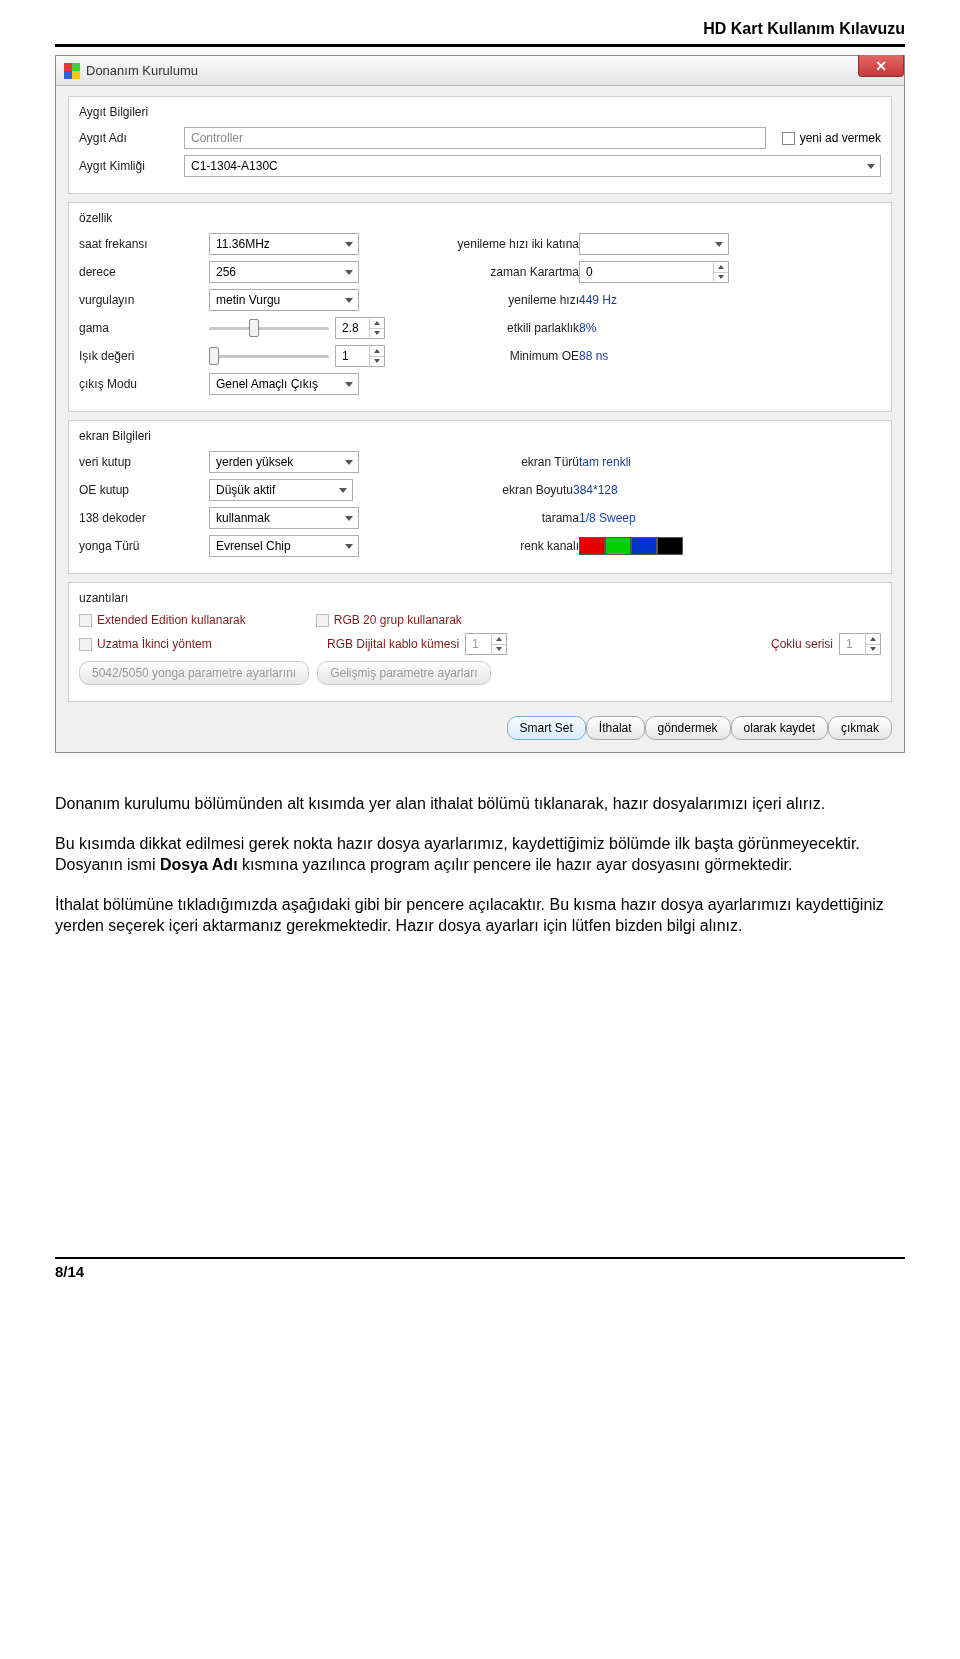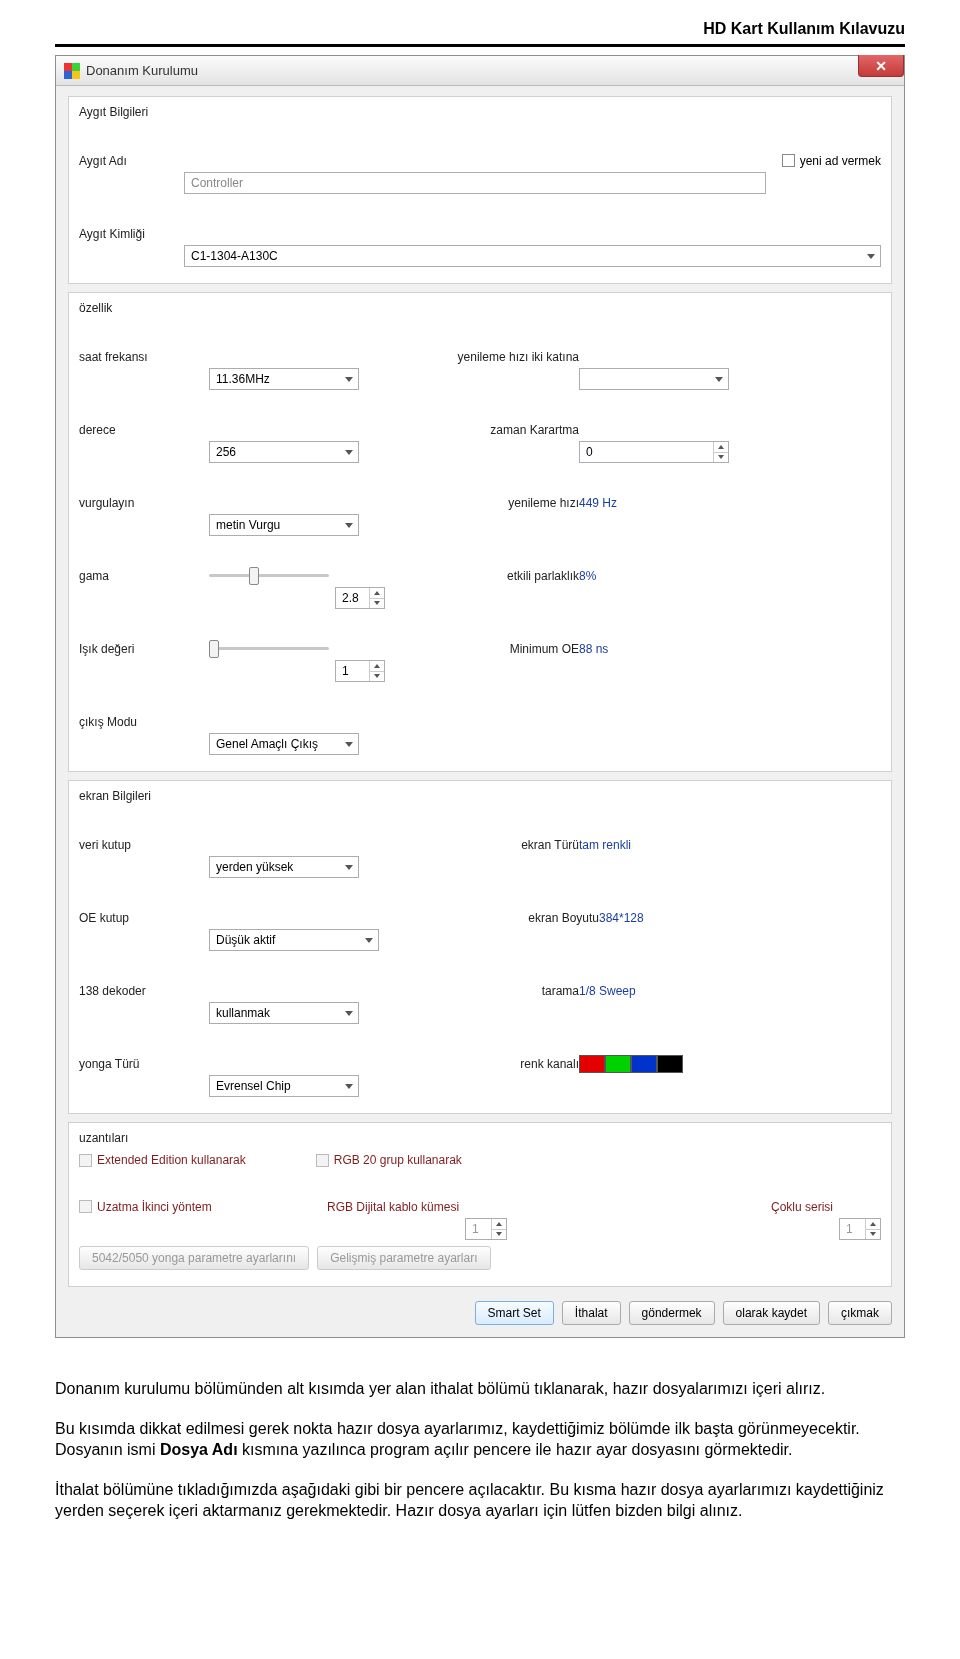--- a/index.html
+++ b/index.html
@@ -21,21 +21,21 @@
   .group { border: 1px solid #d0d0d0; background: #fff; padding: 8px 10px 10px; margin-bottom: 8px; }
   .group-title { font-size: 12px; color: #222; margin-bottom: 8px; }
   .row { display: flex; align-items: center; font-size: 12px; margin-bottom: 6px; }
   .lbl { width: 105px; color: #222; }
   .lbl2 { width: 140px; color: #222; text-align: right; }
   .val-blue { color: #1a3ea0; }
 
   
   .txtbox, .combo, .spin {
     height: 22px; border: 1px solid #abadb3; background: #fff; font-size: 12px;
-    padding: 0 6px; display: flex; align-items: center; position: relative; margin-top: 45px;
+    padding: 0 6px; display: flex; align-items: center; position: relative;
   }
   .txtbox.ro { color: #888; }
   .combo { padding-right: 20px; }
   .combo .arrow { position: absolute; right: 0; top: 0; bottom: 0; width: 18px;  display: flex; align-items: center; justify-content: center; }
   .combo .arrow::before { content: ""; border-left: 4px solid transparent; border-right: 4px solid transparent; border-top: 5px solid #555; }
   .spin { padding-right: 16px; width: 60px; }
   .spin .sp { position: absolute; right: 0; top: 0; bottom: 0; width: 15px; display: flex; flex-direction: column; }
   .spin .sp span { flex:1; border-left:1px solid #ccc; display:flex; align-items:center; justify-content:center; }
   .spin .sp span:first-child::before { content:""; border-left:3px solid transparent; border-right:3px solid transparent; border-bottom:4px solid #555; }
   .spin .sp span:last-child { border-top:1px solid #ccc; }
@@ -46,22 +46,22 @@
   .slider .thumb { position: absolute; width: 10px; height: 18px; background: #f3f3f3; border: 1px solid #888; border-radius: 2px; top: 2px; }
 
   .chk { width: 13px; height: 13px; border: 1px solid #888; background: #fff; display: inline-block; margin-right: 5px; vertical-align: middle; }
   .dischk { border-color: #bbb; background: #f3f3f3; }
   .dis-lbl { color: #7f1d1d; }
   .spacer { flex: 1; }
 
   .swatches { display: flex; gap: 0; }
   .swatch { width: 26px; height: 18px; border: 1px solid #555; }
 
-  .btnrow { display: flex; justify-content: flex-end; gap: 8px; padding: 6px 0 2px; }
-  .wbtn { height: 24px; padding: 0 12px; font-size: 12px; background: linear-gradient(#fefefe,#e6e6e6); border:1px solid #aaa; border-radius: 3px; display: flex; align-items: center; }
+  .btnrow { display: flex; justify-content: flex-end; padding: 6px 0 2px; }
+  .wbtn { height: 24px; padding: 0 12px; font-size: 12px; background: linear-gradient(#fefefe,#e6e6e6); border:1px solid #aaa; border-radius: 10px; display: flex; align-items: center; }
   .wbtn.hl { background: linear-gradient(#f7fbff,#d8ecff); border-color: #7daee0; }
   .wbtn.dis { color: #999; border-color:#ccc; }
 
   
   .prose { margin-top: 40px; font-size: 16px; line-height: 1.35; }
   .prose p { margin-bottom: 18px; }
   .footer { margin-top: 320px; font-size: 15px; }
   .footer .fline { border-top: 2px solid #000; margin-bottom: 4px; }
 </style>
 </head>
@@ -208,21 +208,21 @@
               <span>yerden yüksek</span>
               <span class="arrow"></span>
             </div>
           <div style="width:80px"></div>
           <div class="lbl2">ekran Türü</div>
           <div class="val-blue">tam renkli</div>
         </div>
 
         <div class="row">
           <div class="lbl" style="width:130px">OE kutup</div>
-          <div class="combo" style="width:170px">
+          <div class="combo" style="width:144px">
               <span>Düşük aktif</span>
               <span class="arrow"></span>
             </div>
           <div style="width:80px"></div>
           <div class="lbl2">ekran Boyutu</div>
           <div class="val-blue">384*128</div>
         </div>
 
         <div class="row">
           <div class="lbl" style="width:130px">138 dekoder</div>

